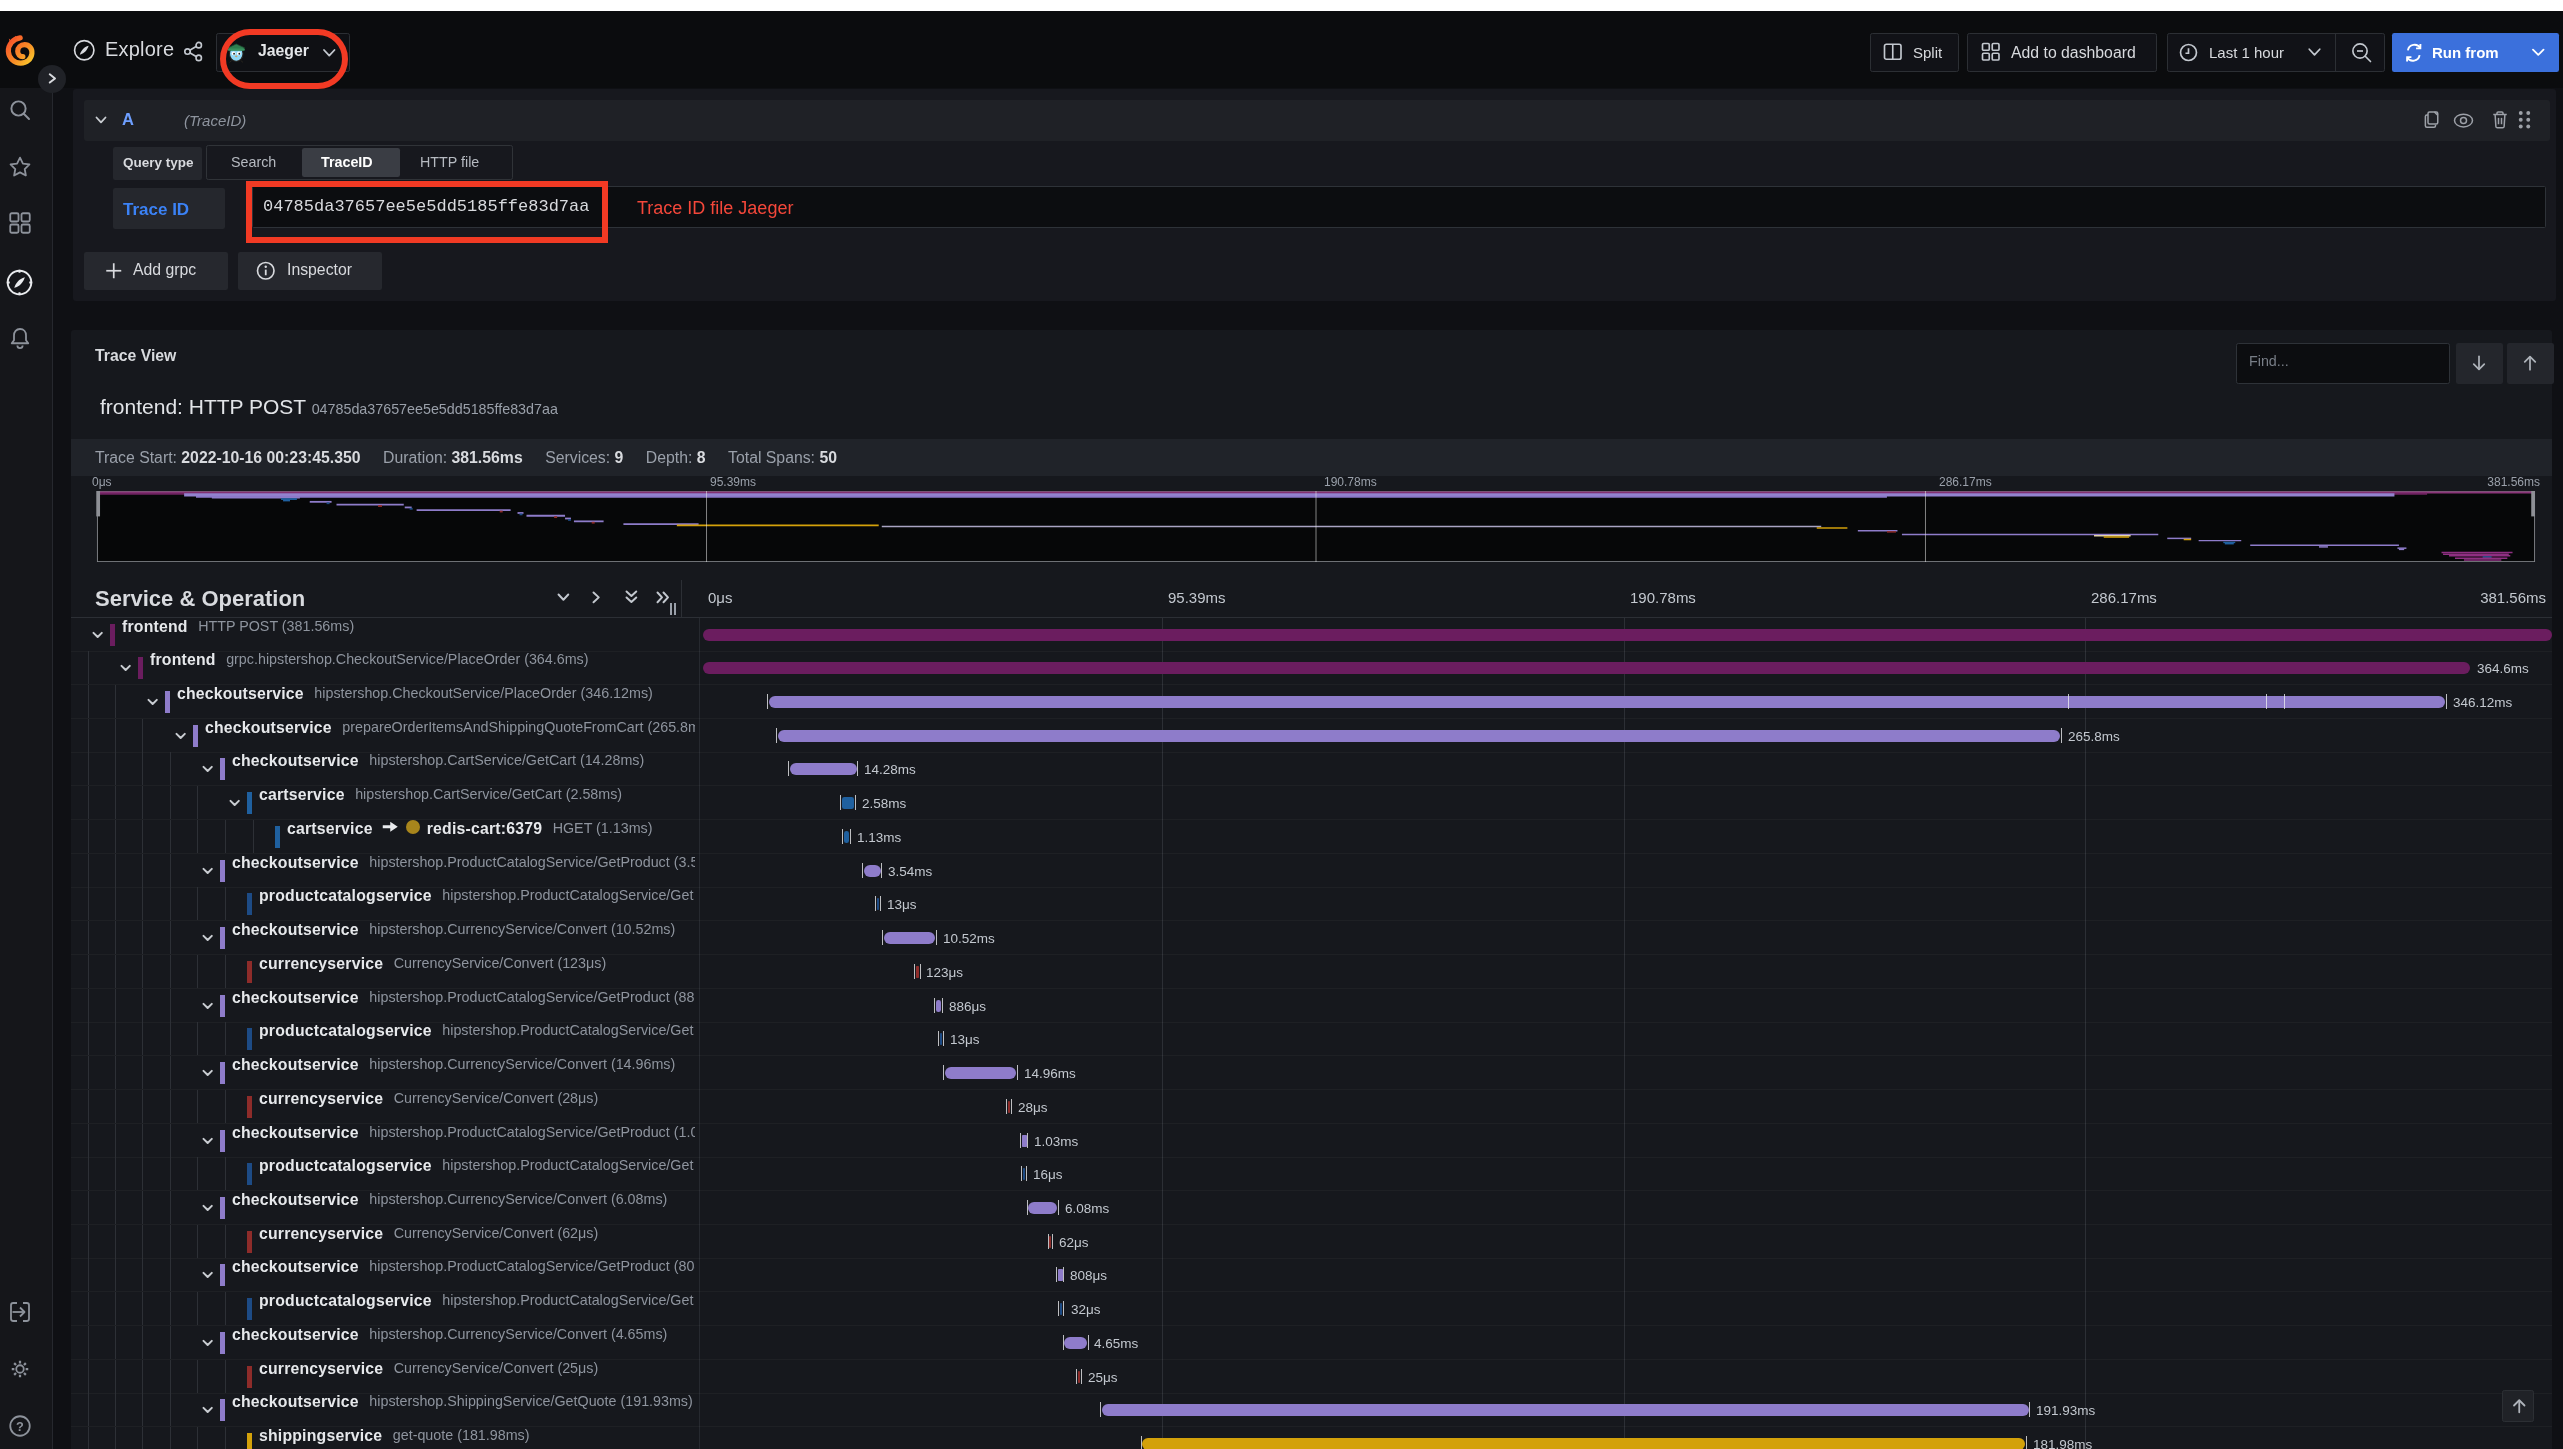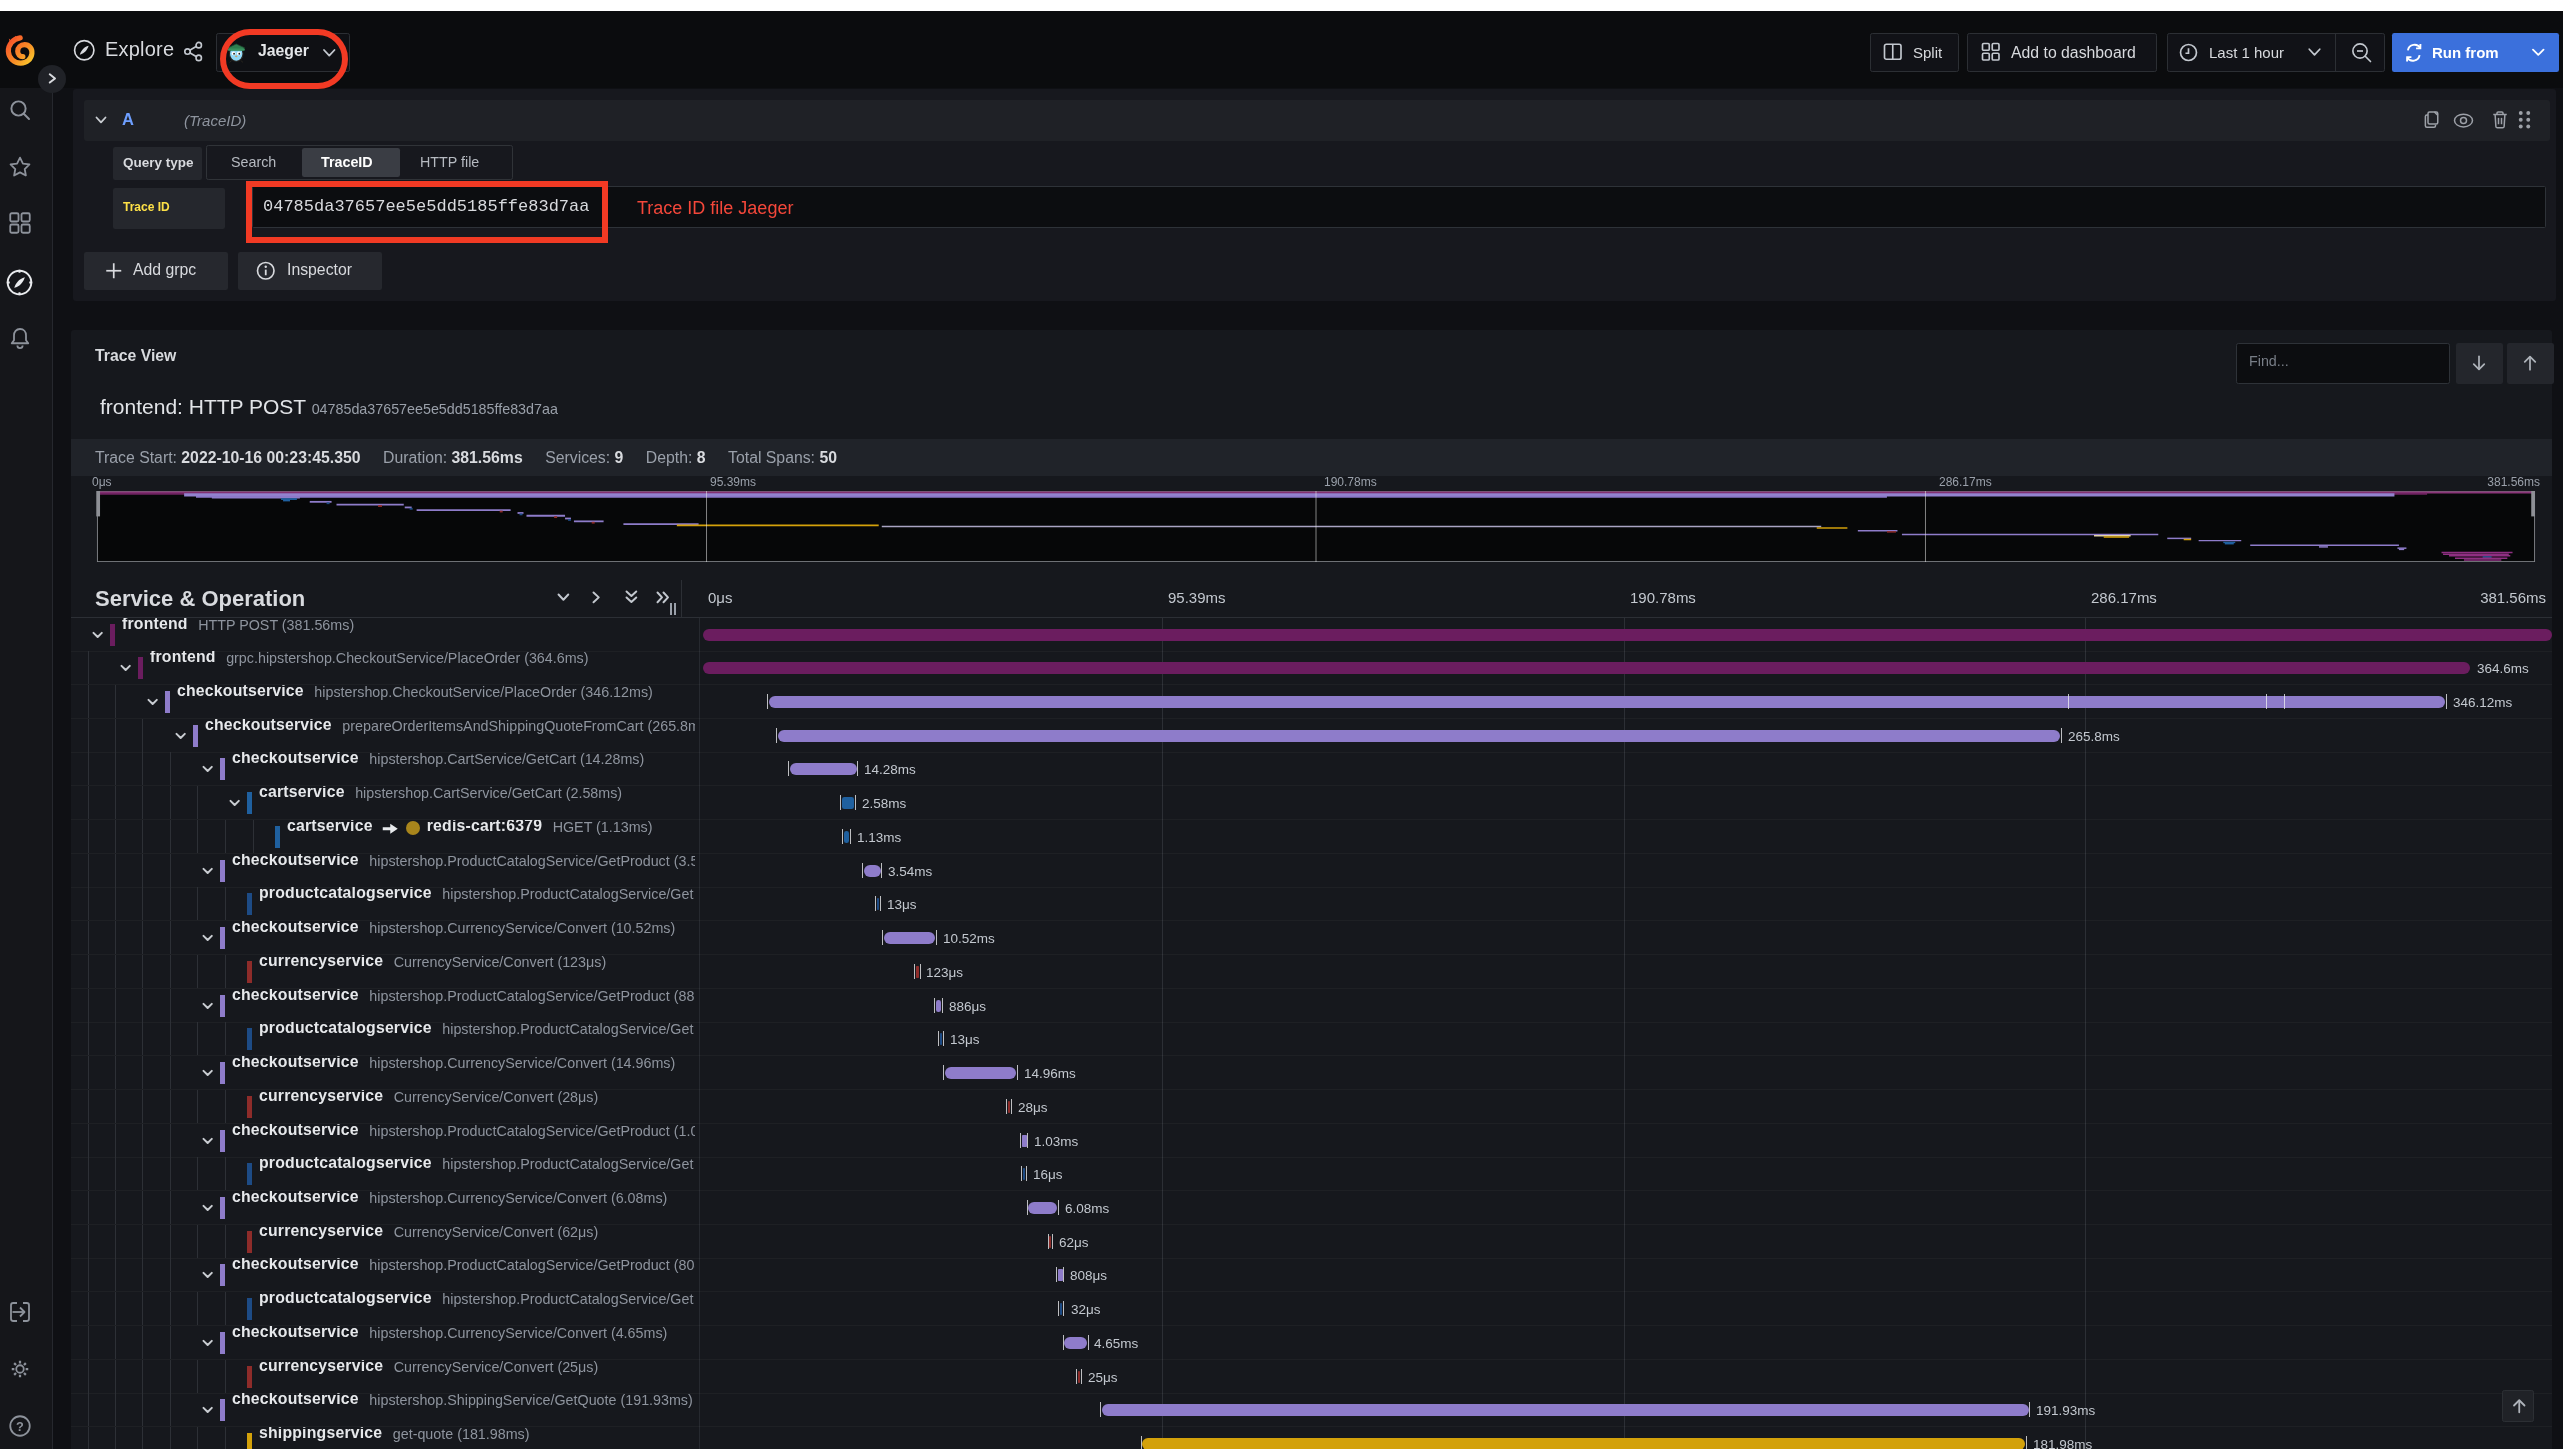--- a/index.html
+++ b/index.html
@@ -1,21 +1,21 @@
 <!DOCTYPE html>
 <html style="font-size:12px"><head><meta charset="utf-8"><style>
 *{margin:0;padding:0;box-sizing:border-box}
 html,body{width:2563px;height:1450px;background:#0f1014;font-family:"Liberation Sans",sans-serif;overflow:hidden;position:relative}
 .abs{position:absolute}
 i{display:block;position:absolute;font-style:normal}
 .row{position:absolute;left:71px;width:2481px;border-bottom:0.8px solid rgba(255,255,255,0.035)}
 .gd{top:0;bottom:0;width:1px;background:#2d3036}
 .chv{position:absolute}
 .strip{width:5.3px;height:22.5px}
-.nm{position:absolute;top:0;bottom:18px;display:flex;align-items:flex-end;white-space:nowrap;overflow:hidden}
+.nm{position:absolute;top:0;bottom:12px;display:flex;align-items:flex-start;white-space:nowrap;overflow:hidden}
 .nm b{font-size:15.8px;font-weight:700;color:#e6e8eb;letter-spacing:0.2px}
 .nm .op{font-size:14.3px;color:#8e949e;margin-left:10.5px}
 .arw{margin:0 7.5px 0 9px}
 .dot{width:14.3px;height:14.3px;border-radius:50%;background:#a8851c;margin-right:6.8px;flex:none}
 .bar{height:12px}
 .tick{width:1.2px;height:15px;background:#e8eaec;opacity:.8}
 .dur{position:absolute;top:50%;transform:translateY(-50%);font-size:13.5px;color:#c3c8cf}
 .gline{position:absolute;width:0.8px;background:#2c2f35}
 .navbtn{position:absolute;top:33px;height:39px;border:0.8px solid #2c2f34;border-radius:2.3px;background:#111217}
 </style></head><body>
@@ -186,21 +186,21 @@
     <circle cx="15" cy="22" r="2.6" fill="#9da1a8"></circle>
   </svg>
 <div class="abs" style="left:113px;top:147px;width:89px;height:33px;background:#25272d;border-radius:2.3px"></div>
 <div class="abs" style="left:123px;top:155px;font-size:13.5px;font-weight:700;color:#d8dade">Query type</div>
 <div class="abs" style="left:206px;top:145px;width:307px;height:35px;border:0.8px solid #303338;border-radius:2.3px"></div>
 <div class="abs" style="left:231px;top:154px;font-size:14.3px;color:#b6bac1">Search</div>
 <div class="abs" style="left:302px;top:148px;width:98px;height:29px;background:#3a3d44;border-radius:2.3px"></div>
 <div class="abs" style="left:321px;top:154px;font-size:14.3px;font-weight:700;color:#fff">TraceID</div>
 <div class="abs" style="left:420px;top:154px;font-size:14.3px;color:#b6bac1">HTTP file</div>
 <div class="abs" style="left:113px;top:188px;width:112px;height:41px;background:#25272d;border-radius:2.3px"></div>
-<div class="abs" style="left:123px;top:200px;font-size:12px;font-weight:700;color:#fde047">Trace ID</div>
+<div class="abs" style="left:123px;top:200px;font-size:17px;font-weight:700;color:#3b82f6">Trace ID</div>
 <div class="abs" style="left:252px;top:186px;width:2294px;height:42px;background:#0c0d10;border:0.8px solid #2e3238;border-radius:1.5px"></div>
 <div class="abs" style="left:263px;top:197px;font-size:17px;font-family:'Liberation Mono',monospace;color:#d8dade">04785da37657ee5e5dd5185ffe83d7aa</div>
 <div class="abs" style="left:246px;top:181px;width:362px;height:62px;border:6.8px solid #f23a24"></div>
 <div class="abs" style="left:637px;top:198px;font-size:18px;color:#f4473a">Trace ID file Jaeger</div>
 <div class="abs" style="left:84px;top:252px;width:144px;height:38px;background:#26282e;border-radius:2.3px"></div>
 <svg class="abs" style="left:104px;top:261px" width="19.5" height="19.5" viewBox="0 0 26 26">
     <line x1="13" y1="3" x2="13" y2="23" stroke="#d8dade" stroke-width="2.3"></line>
     <line x1="3" y1="13" x2="23" y2="13" stroke="#d8dade" stroke-width="2.3"></line>
   </svg>
 <div class="abs" style="left:133px;top:261px;font-size:15.8px;font-weight:500;color:#d8dade">Add grpc</div>

